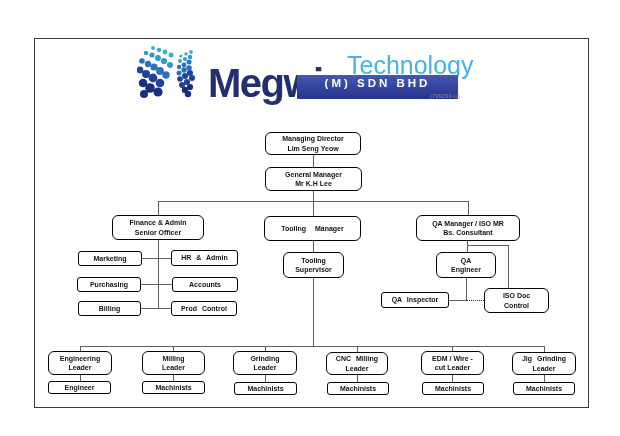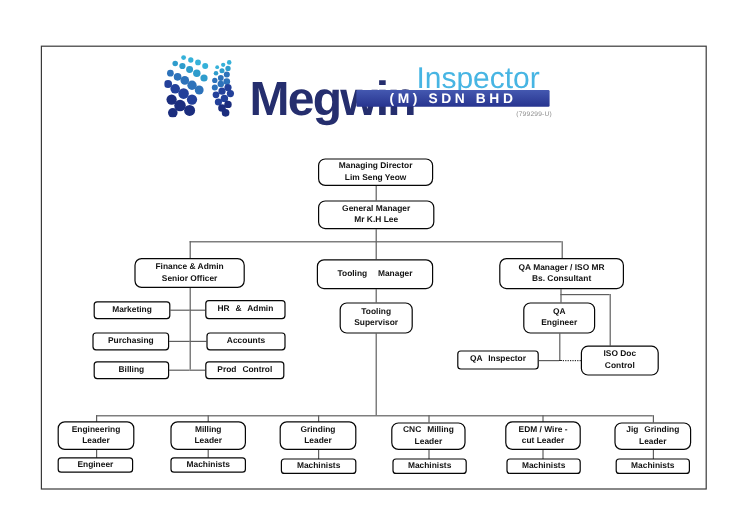--- a/index.html
+++ b/index.html
@@ -3,21 +3,21 @@
 <meta charset="utf-8">
 <style>
   html,body{margin:0;padding:0;width:620px;height:436px;overflow:hidden;background:#fff;}
   body{font-family:"Liberation Sans", sans-serif;position:relative;}
   .canvas{position:absolute;left:0;top:0;width:620px;height:436px;background:#ffffff;}
   .page-border{position:absolute;left:34px;top:38px;width:555px;height:370px;border:1.5px solid #3a3a3a;box-sizing:border-box;}
 
   
   .logo-brand{position:absolute;left:208px;top:41px;font-size:40px;font-weight:700;letter-spacing:-1.5px;color:#252e6e;margin-top:20px;}
   .logo-suffix{position:absolute;left:347px;top:51px;font-size:25px;font-weight:400;color:#47b5e3;letter-spacing:0px;}
-  .logo-banner{position:absolute;left:297px;top:75px;width:161px;height:14px;background:linear-gradient(180deg,#4458b0,#27348f);
+  .logo-banner{position:absolute;left:297px;top:75px;width:161px;height:24px;background:linear-gradient(180deg,#4458b0,#27348f);
     color:#ffffff;font-size:11.5px;font-weight:700;letter-spacing:3px;text-align:center;line-height:17px;border-radius:1px;}
   .logo-reg{position:absolute;left:424px;top:93px;width:36px;font-size:5.5px;color:#8a8a8a;text-align:right;letter-spacing:0.2px;}
   .logo-dots{position:absolute;left:137px;top:44px;}
 
   
   .node{position:absolute;background:#fff;border:1.7px solid #060606;border-radius:6px;box-sizing:border-box;
     display:flex;flex-direction:column;align-items:center;justify-content:center;
     font-size:7px;font-weight:700;color:#121212;text-align:center;line-height:1.3;z-index:3;}
   .node.small{border-width:1.5px;border-radius:3px;}
   .node .ws1{word-spacing:3px;}
@@ -85,21 +85,21 @@
       <circle cx="6" cy="39" r="4.3"></circle>
         <circle cx="13" cy="44" r="4.8"></circle>
         <circle cx="21" cy="48" r="4.6"></circle>
         <circle cx="7" cy="50" r="4.0"></circle>
       <circle cx="48" cy="46" r="3.2"></circle>
         <circle cx="53" cy="43" r="3.1"></circle>
         <circle cx="51" cy="50" r="3.2"></circle>
     </g>
   </svg>
   <div class="logo-brand">Megwin</div>
-  <div class="logo-suffix">Inspector</div>
+  <div class="logo-suffix">Technology</div>
   <div class="logo-banner">(M) SDN BHD</div>
   <div class="logo-reg">(799299-U)</div>
 
   <div class="line v" style="left:313px;top:155px;height:12px"></div>
   <div class="line v" style="left:313px;top:191px;height:10px"></div>
   <div class="line h" style="left:158px;top:201px;width:310px"></div>
   <div class="line v" style="left:158px;top:201px;height:14px"></div>
   <div class="line v" style="left:313px;top:201px;height:15px"></div>
   <div class="line v" style="left:468px;top:201px;height:14px"></div>
 

